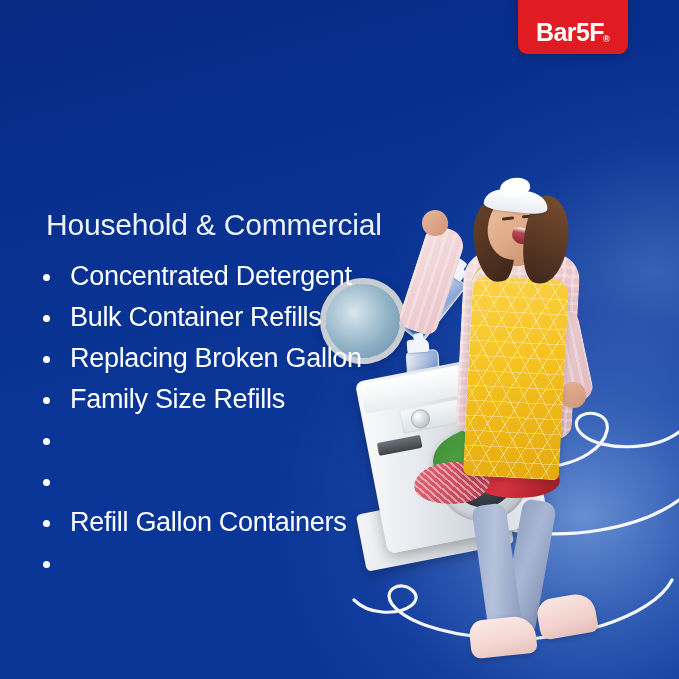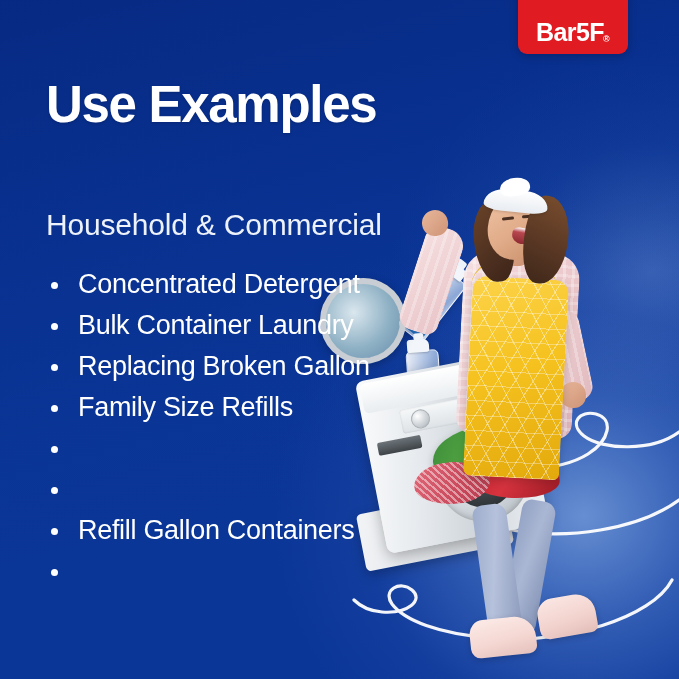--- a/index.html
+++ b/index.html
@@ -101,21 +101,21 @@
     font-size: 30px;
     font-weight: 300;
     letter-spacing: -0.2px;
     line-height: 1.1;
     white-space: nowrap;
   }
   .bullet-list {
     position: absolute;
     left: 40px;
     top: 256px;
-    margin: 8px;
+    margin: 0;
     padding: 0;
     list-style: none;
   }
   .bullet-item {
     position: relative;
     height: 41px;
     padding-left: 30px;
     color: #ffffff;
     font-size: 27px;
     font-weight: 300;
@@ -475,31 +475,30 @@
     <div class="w-mouth"></div>
     <div class="w-hair-r"></div>
     <div class="w-headband"></div>
     <div class="w-bow"></div>
   </div>
 
   <div class="logo-badge">
     <div class="logo-text"><span>Bar5F</span><span class="logo-reg">®</span></div>
   </div>
 
-  <div class="headline">Use Examples</div>
   <div class="subhead">Household &amp; Commercial</div>
 
   <ul class="bullet-list">
     <li class="bullet-item">
       <span class="bullet-dot"></span>
       <span>Concentrated Detergent</span>
     </li>
     <li class="bullet-item">
       <span class="bullet-dot"></span>
-      <span>Bulk Container Laundry</span>
+      <span>Bulk Container Refills</span>
     </li>
     <li class="bullet-item">
       <span class="bullet-dot"></span>
       <span>Replacing Broken Gallon</span>
     </li>
     <li class="bullet-item">
       <span class="bullet-dot"></span>
       <span>Family Size Refills</span>
     </li>
     <li class="bullet-item">

